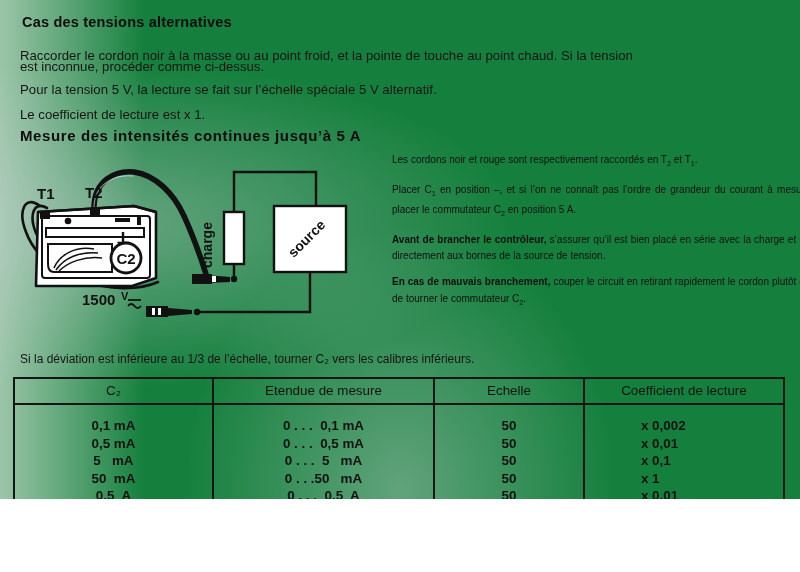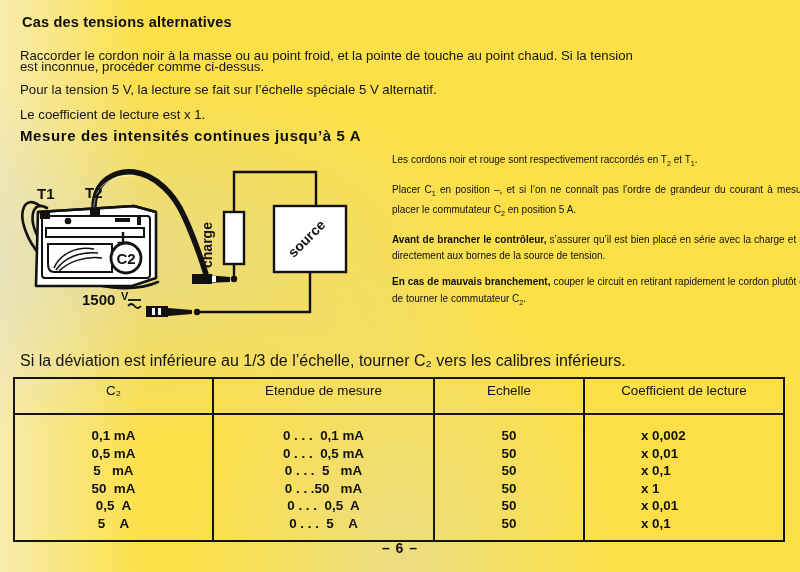--- a/index.html
+++ b/index.html
@@ -6,22 +6,22 @@
     margin: 0;
     padding: 0;
     background: #ffffff;
   }
   body {
     font-family: "Liberation Sans", sans-serif;
   }
   #page {
     position: relative;
     width: 800px;
-    height: 572px;
-    background: #fde047;
+    height: 499px;
+    background: #15803d;
     overflow: hidden;
     color: #111;
   }
   
   #page::before {
     content: "";
     position: absolute;
     inset: 0;
     background:
       radial-gradient(ellipse at 12% 45%, rgba(205,212,215,0.45) 0%, rgba(255,255,255,0) 42%),
@@ -63,41 +63,41 @@
   }
   #right-col p { margin: 0 0 9px 0; }
   .just { text-align: justify; }
   sub { font-size: 0.72em; }
 
   
   #deviation-note {
     position: absolute;
     left: 20px;
     top: 352px;
-    font-size: 16px;
+    font-size: 12px;
     color: #141414;
     white-space: nowrap;
     text-align: center;
   }
 
   
   #measure-table {
     position: absolute;
     left: 13px;
     top: 377px;
     width: 772px;
     border-collapse: collapse;
     border: 2px solid #151515;
     background: transparent;
     font-size: 13.2px;
   }
   #measure-table th {
     font-weight: normal;
     font-size: 13.4px;
-    padding: 4px 0 15px 0;
+    padding: 4px 0 5px 0;
     border-bottom: 2px solid #151515;
     border-right: 2px solid #151515;
     text-align: center;
   }
   #measure-table th:last-child { border-right: none; }
   #measure-table td {
     border-right: 2px solid #151515;
     padding: 0;
     vertical-align: top;
     text-align: center;

